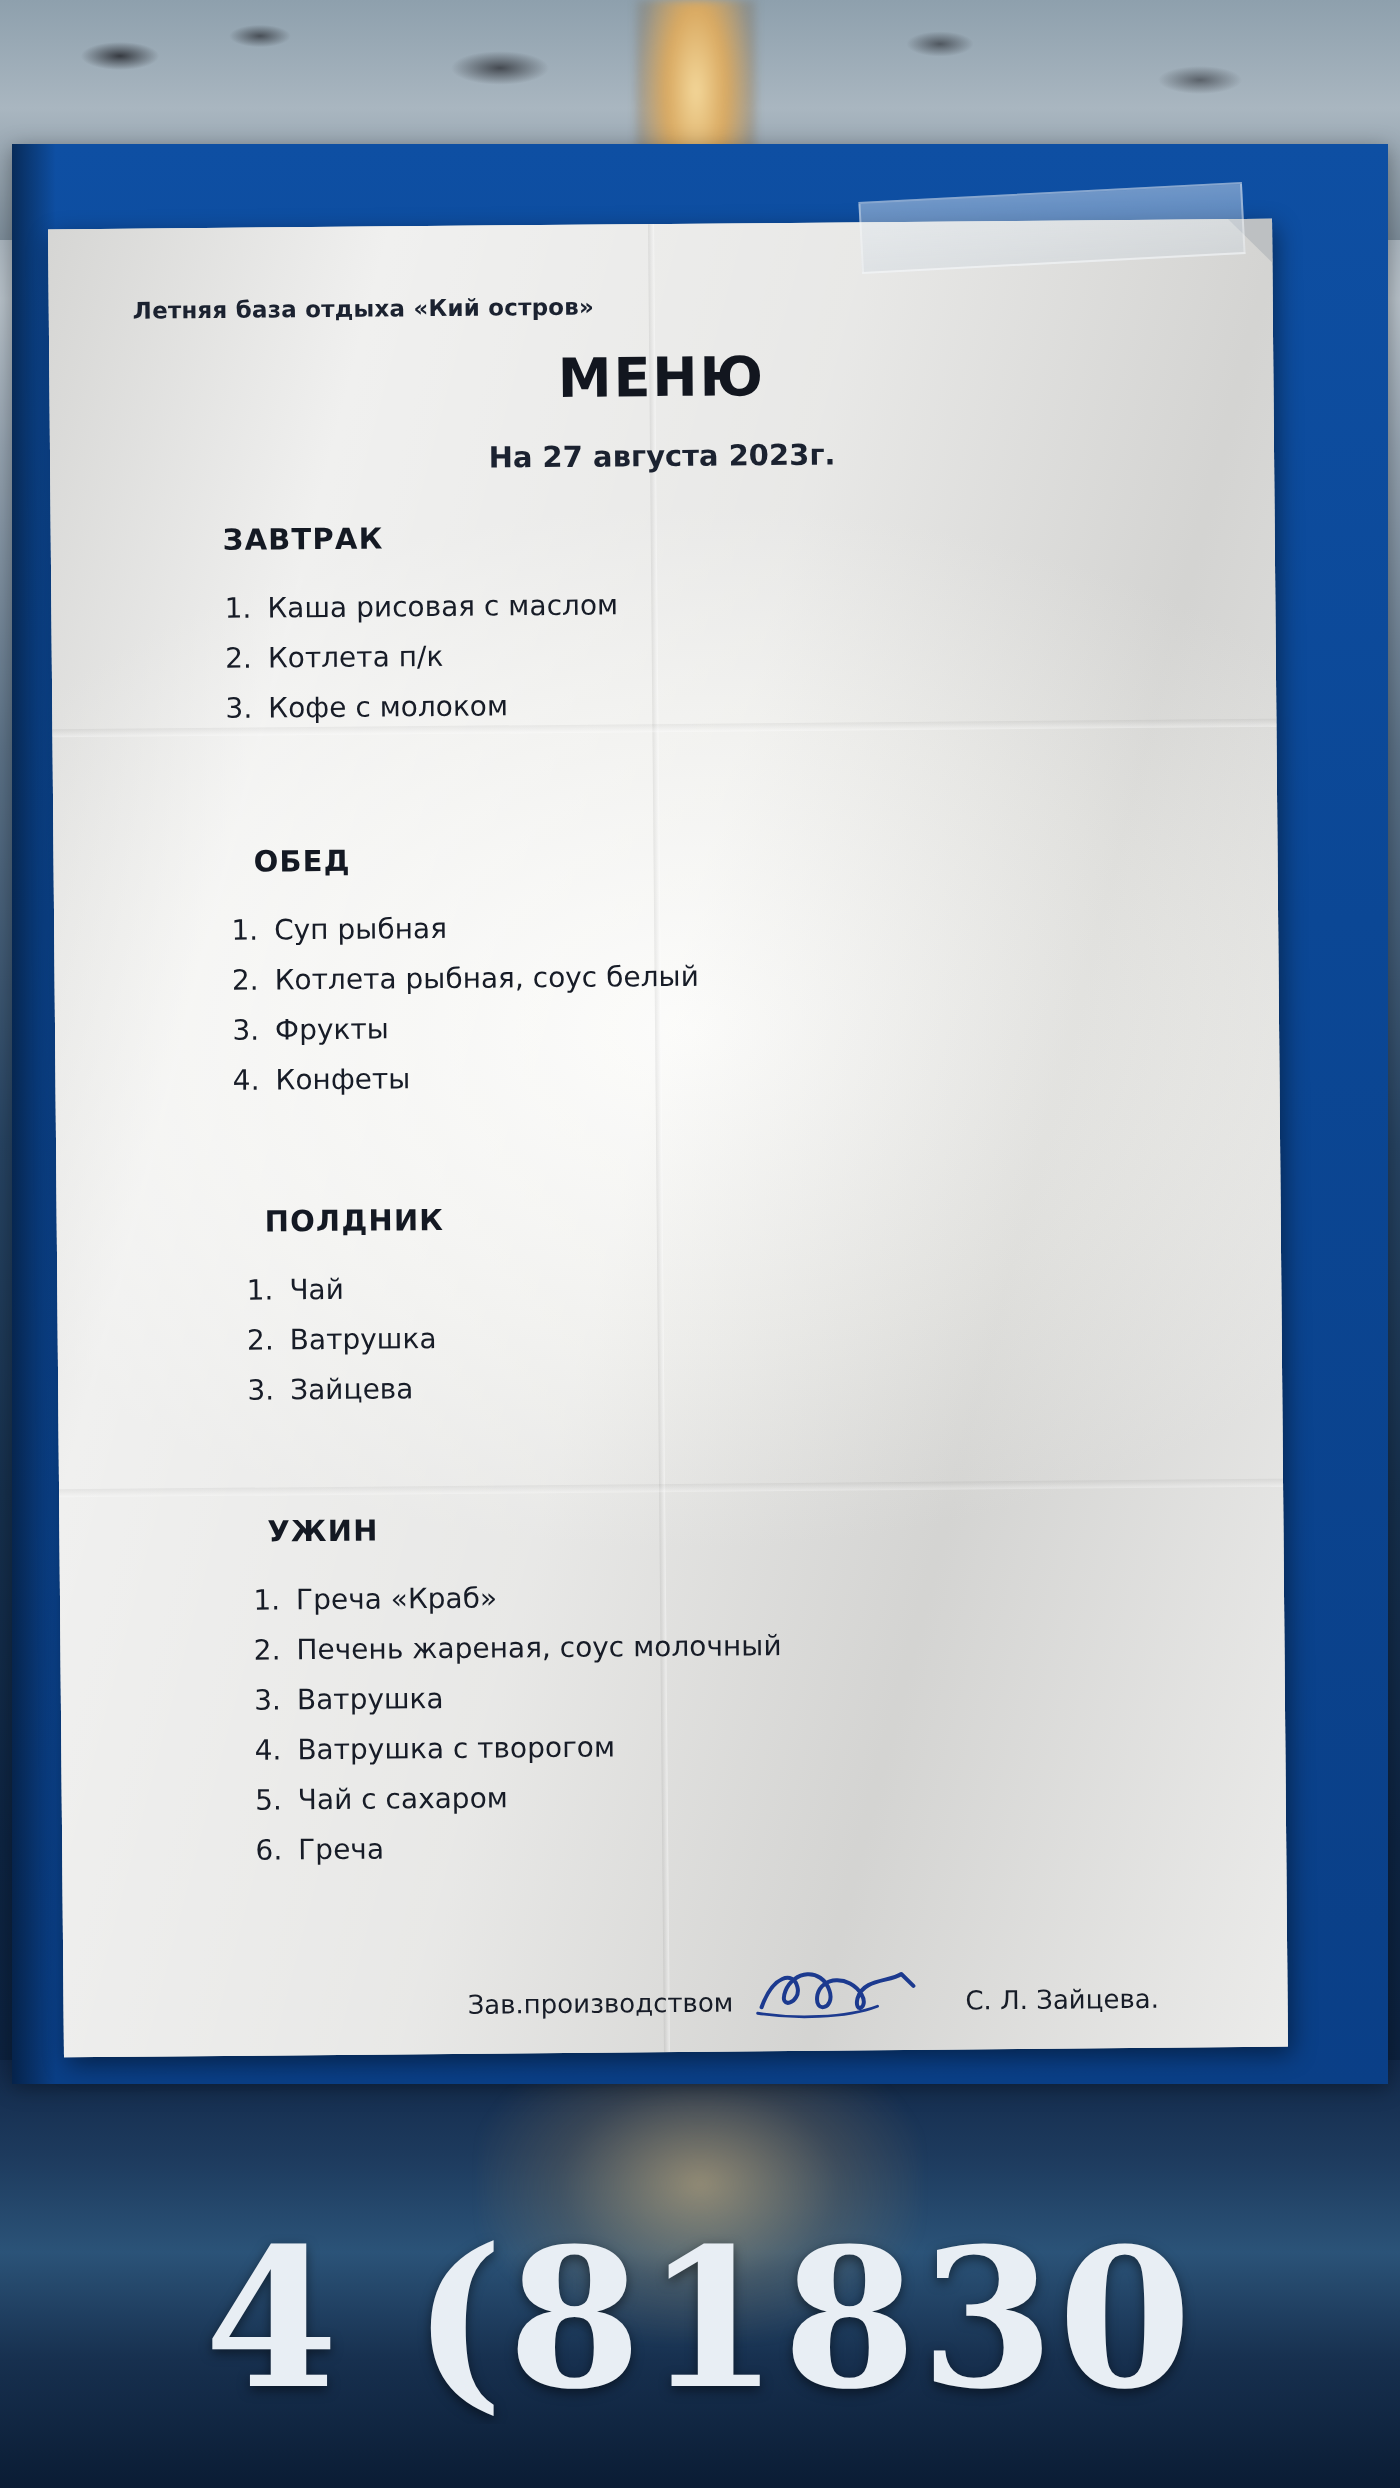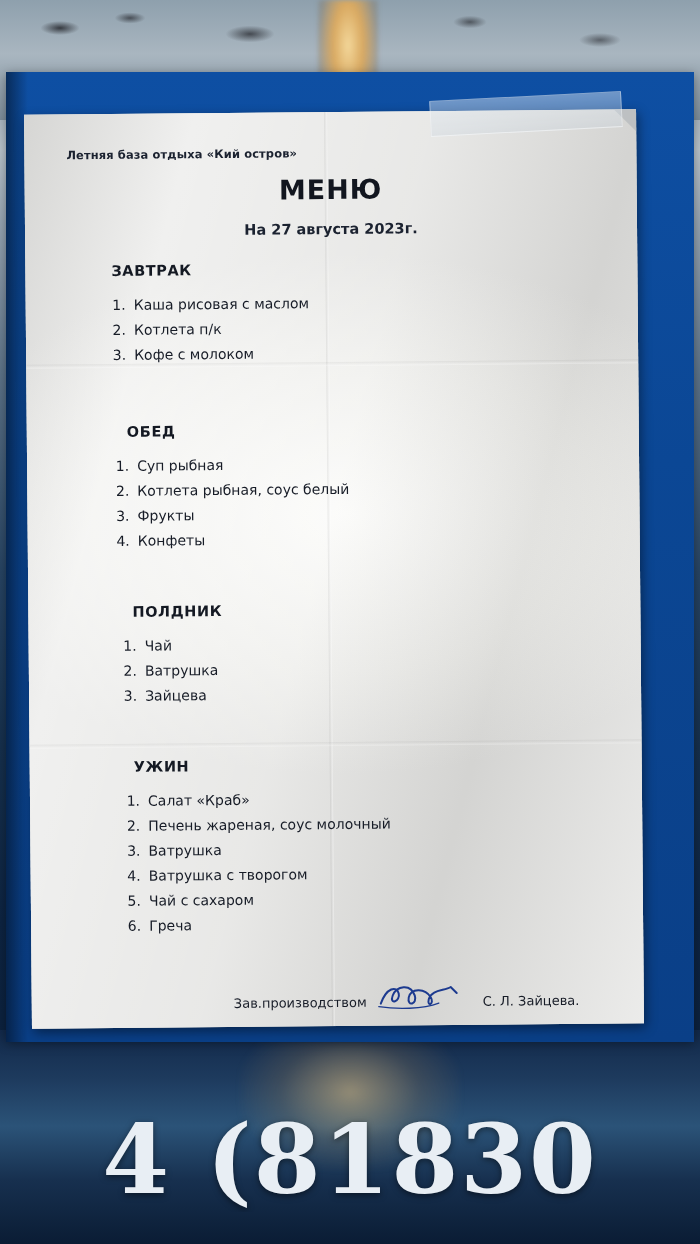--- a/index.html
+++ b/index.html
@@ -279,21 +279,21 @@
         <ol class="items">
           <li><span class="num">1.</span><span>Чай</span></li>
           <li><span class="num">2.</span><span>Ватрушка</span></li>
           <li><span class="num">3.</span><span>Зайцева</span></li>
         </ol>
       </div>
 
       <div class="section sec-dinner">
         <div class="section-title">УЖИН</div>
         <ol class="items">
-          <li><span class="num">1.</span><span>Салат «Краб»</span></li>
+          <li><span class="num">1.</span><span>Греча «Краб»</span></li>
           <li><span class="num">2.</span><span>Печень жареная, соус молочный</span></li>
           <li><span class="num">3.</span><span>Ватрушка</span></li>
           <li><span class="num">4.</span><span>Ватрушка с творогом</span></li>
           <li><span class="num">5.</span><span>Чай с сахаром</span></li>
           <li><span class="num">6.</span><span>Греча</span></li>
         </ol>
       </div>
 
       <div class="signature-row">
         <span class="sig-label">Зав.производством</span>

